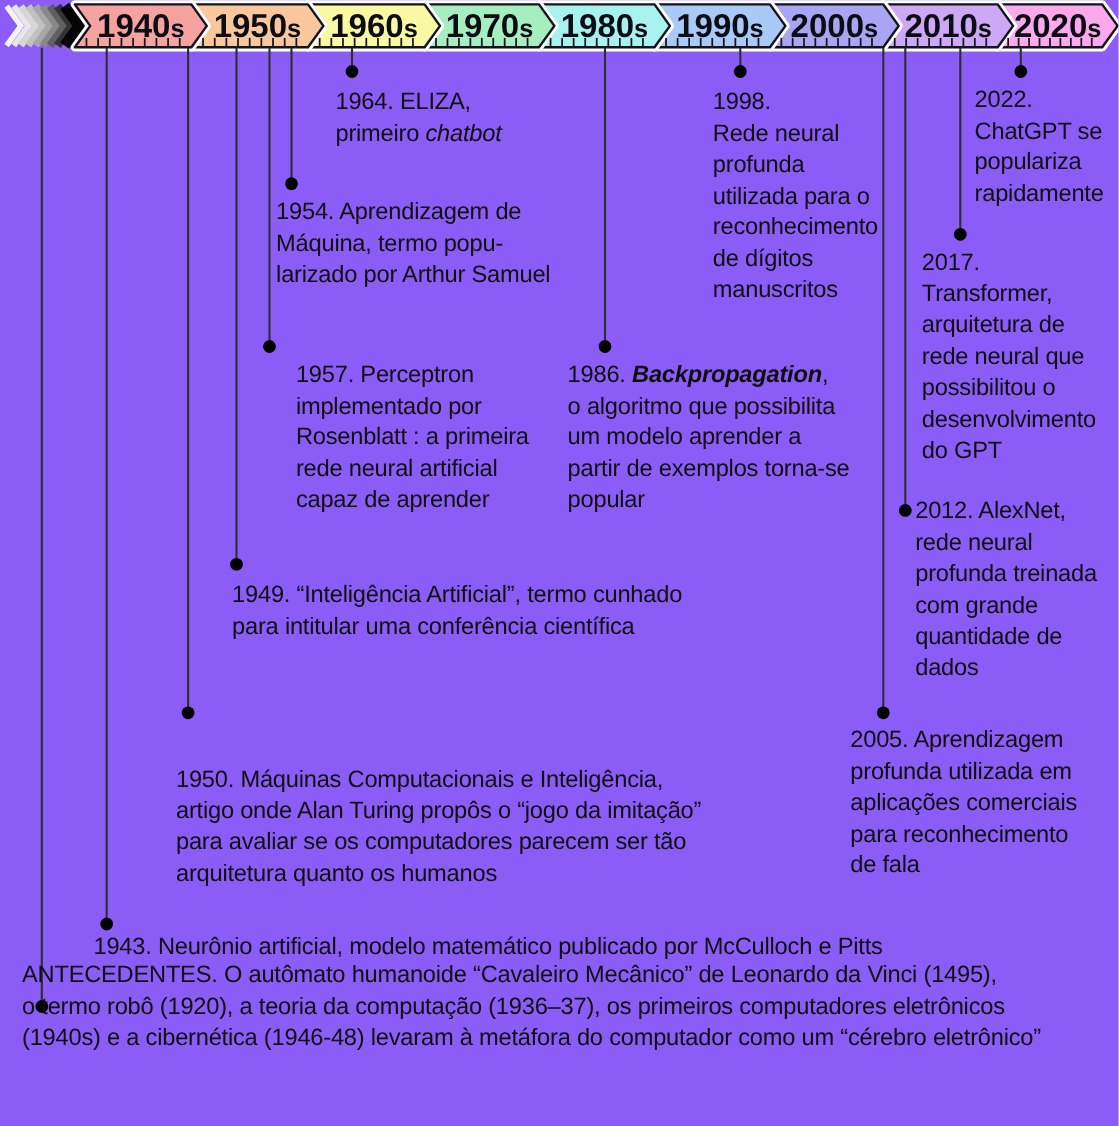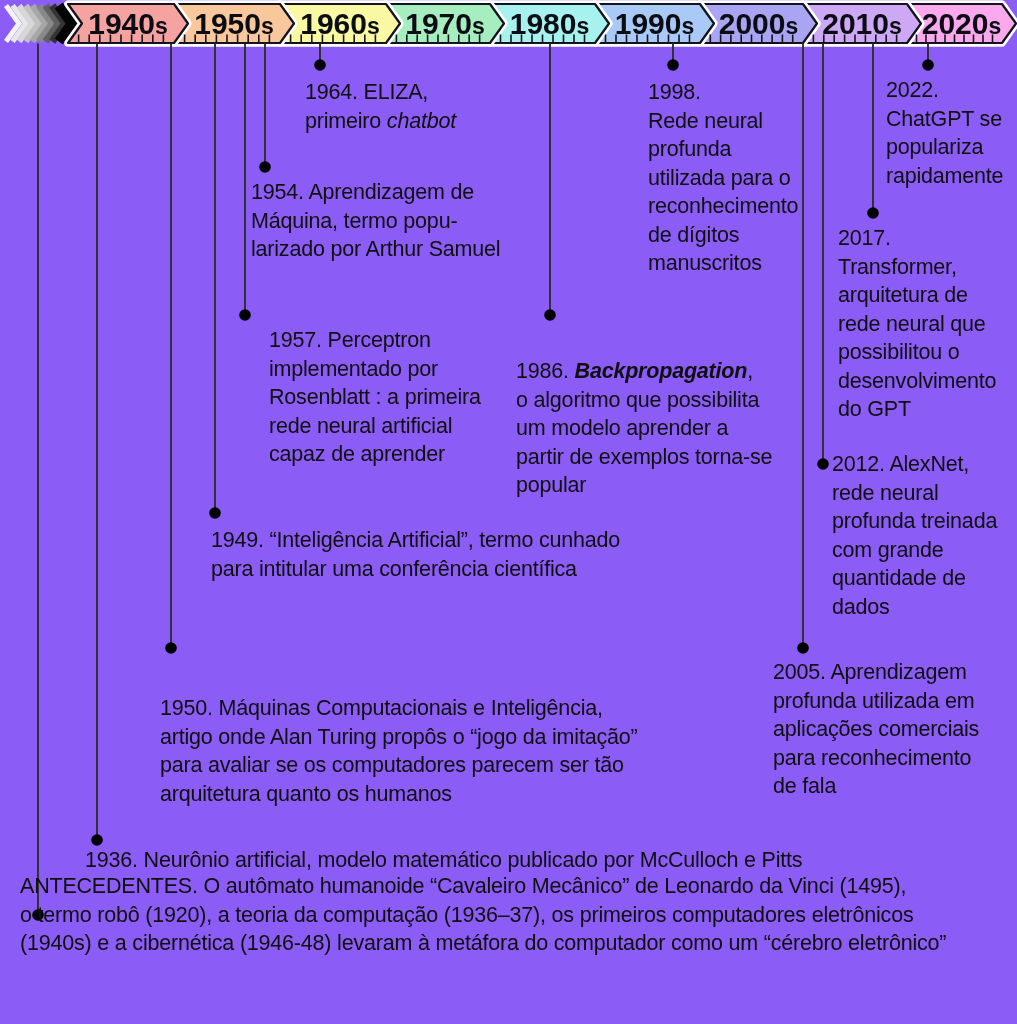--- a/index.html
+++ b/index.html
@@ -200,25 +200,25 @@
 implementado por
 Rosenblatt : a primeira
 rede neural artificial
 capaz de aprender</span></div>
     <div class="event" style="left: 211px; top: 526px; width: 520px;"><span class="run-b">1949. “Inteligência Artificial”</span><span class="run-r">, termo cunhado
 para intitular uma conferência científica</span></div>
     <div class="event" style="left: 160px; top: 694px; width: 535px;"><span class="run-b">1950. Máquinas Computacionais e Inteligência</span><span class="run-r">,
 artigo onde </span><span class="run-b">Alan Turing</span><span class="run-r"> propôs o “jogo da imitação”
 para avaliar se os computadores parecem ser tão
 arquitetura quanto os humanos</span></div>
-    <div class="event" style="left: 85px; top: 846px; width: 915px;"><span class="run-b">1936. Neurônio artificial</span><span class="run-r">, modelo matemático publicado por McCulloch e Pitts</span></div>
+    <div class="event" style="left: 85px; top: 846px; width: 915px;"><span class="run-b">1943. Neurônio artificial</span><span class="run-r">, modelo matemático publicado por McCulloch e Pitts</span></div>
     <div class="event" style="left: 8px; top: 872px; width: 1004px; margin-left: 12px;"><span class="run-b">ANTECEDENTES. </span><span class="run-r">O autômato humanoide “Cavaleiro Mecânico” de Leonardo da Vinci (1495),
 o termo robô (1920), a teoria da computação (1936–37), os primeiros computadores eletrônicos
 (1940s) e a cibernética (1946-48) levaram à metáfora do computador como um “cérebro eletrônico”</span></div>
-    <div class="event" style="left: 516px; top: 326px; width: 300px; margin-top: 31px;"><span class="run-b">1986. </span><span class="run-bi">Backpropagation</span><span class="run-r">,
+    <div class="event" style="left: 516px; top: 326px; width: 300px;"><span class="run-b">1986. </span><span class="run-bi">Backpropagation</span><span class="run-r">,
 o algoritmo que possibilita
 um modelo aprender a
 partir de exemplos torna-se
 popular</span></div>
     <div class="event" style="left: 620px; top: 78px; width: 178px; margin-left: 28px;"><span class="run-b">1998.
 Rede neural
 profunda</span><span class="run-r">
 utilizada para o
 reconhecimento
 de dígitos

